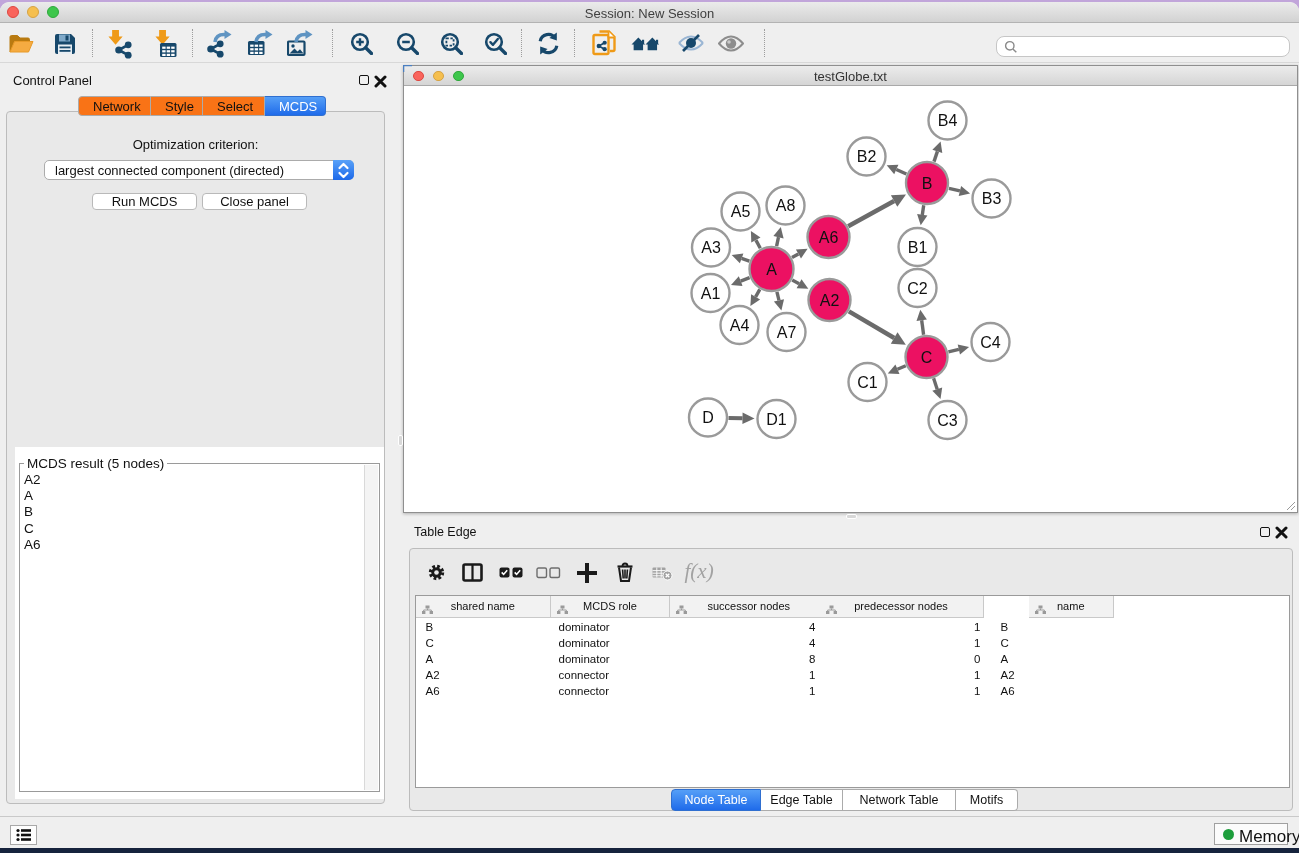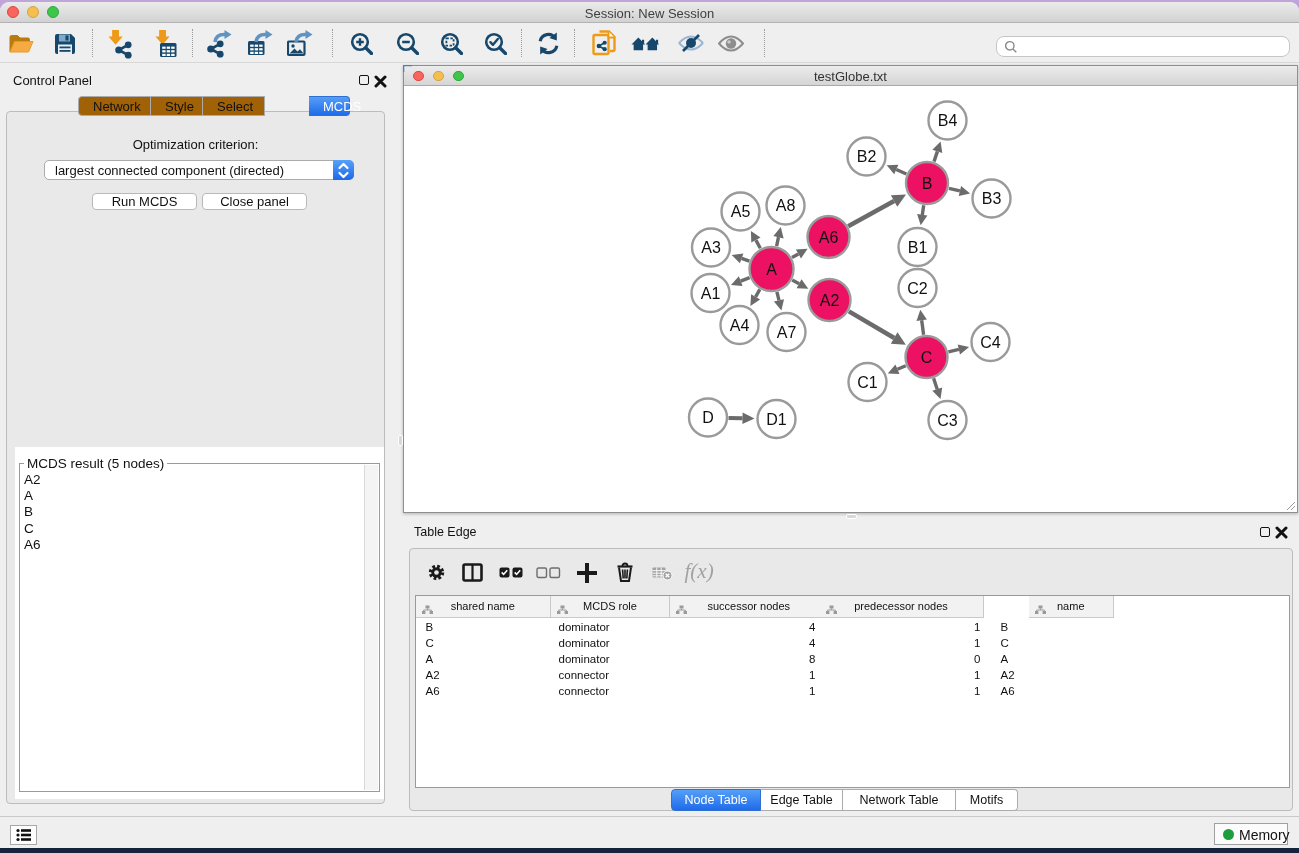--- a/index.html
+++ b/index.html
@@ -21,21 +21,21 @@
 .tsep { position:absolute; top:5px; height:28px; width:0; border-left:1px dotted #9d9d9d; }
 .ticon { position:absolute; top:7px; }
 
 
 #main { position:absolute; left:0; top:62px; width:1299px; height:753px; background:#efefef; }
 
 
 #cp-title { position:absolute; left:13px; top:9px; font-size:13px; color:#111; }
 .winbtn-sq { position:absolute; width:10px; height:10px; border:1.6px solid #111; border-radius:2px; background:transparent; }
 #cp-tabs { position:absolute; left:78px; top:32px; height:20px; display:flex; z-index:5; }
-.tab { height:20px; line-height:19px; font-size:13px; color:#111; background:#a16207; border:1px solid #ababab; border-left:none; padding:0 14px; text-align:center; }
+.tab { height:20px; line-height:19px; font-size:13px; color:#111; background:#f97316; border:1px solid #ababab; border-left:none; padding:0 14px; text-align:center; }
 .tab.first { border-left:1px solid #ababab; border-radius:4px 0 0 4px; }
 .tab.last { border-radius:0 4px 4px 0; }
 .tab.sel { background:linear-gradient(#559ff7,#1f6bea); color:#fff; border-color:#2f6fd0; }
 #cp-box { position:absolute; left:6px; top:47px; width:379px; height:693px; background:#e9e9e9; border:1px solid #bcbcbc; border-radius:4px; }
 #cp-label { position:absolute; left:0; width:100%; top:25px; text-align:center; font-size:13px; color:#111; }
 #cp-combo { position:absolute; left:37px; top:48px; width:310px; height:20px; background:#fff; border:1px solid #ababab; border-radius:5px; font-size:13px; color:#111; line-height:20px; padding-left:10px; }
 #cp-combo .step { position:absolute; right:-1px; top:-1px; width:21px; height:20px; background:linear-gradient(#58a1f8,#1d69e9); border-radius:0 5px 5px 0; }
 .btn { position:absolute; height:17px; background:#fff; border:1px solid #b9b9b9; border-radius:4px; font-size:13px; color:#111; text-align:center; line-height:16px; }
 #mcds-white { position:absolute; left:8px; top:335px; width:369px; height:352px; background:#fff; }
 #mcds-fs { position:absolute; left:12px; top:351px; width:361px; height:329px; border:1px solid #9a9a9a; background:#fff; }
@@ -62,21 +62,21 @@
 .td { position:absolute; font-size:11.5px; color:#111; height:16px; line-height:16px; }
 #tp-tabs { position:absolute; left:268px; top:270px; height:22px; display:flex; }
 .tab2 { height:22px; line-height:21px; font-size:12.5px; color:#111; background:#fff; border:1px solid #ababab; border-left:none; padding:0 12px; }
 .tab2.first { border-left:1px solid #ababab; border-radius:4px 0 0 4px; }
 .tab2.last { border-radius:0 4px 4px 0; }
 .tab2.sel { background:linear-gradient(#559ff7,#1f6bea); color:#fff; border-color:#2f6fd0; }
 
 
 #statusbar { position:absolute; left:0; top:813.5px; width:1299px; height:32.5px; background:#efefef; border-top:1px solid #c9c9c9; }
 #sb-listbtn { position:absolute; left:10px; top:8px; width:27px; height:20px; background:#fdfdfd; border:1px solid #a8a8a8; }
-#sb-mem { position:absolute; right:11px; top:6.5px; width:74px; height:22px; background:#fbfbfb; border:1px solid #a0a0a0; font-size:14px; color:#111; }
+#sb-mem { position:absolute; right:11px; top:6.5px; width:74px; height:22px; background:#fbfbfb; border:1px solid #a0a0a0; font-size:17px; color:#111; }
 #sb-mem .dot { position:absolute; left:8px; top:5px; width:11px; height:11px; border-radius:50%; background:#1d9e3c; }
 #sb-mem .txt { position:absolute; left:24px; top:3px; }
 
 
 .gripv { position:absolute; width:5px; height:11px; background:#d8d8d8; border:1px solid #fff; border-radius:2px; }
 .griph { position:absolute; width:11px; height:5px; background:#d8d8d8; border:1px solid #fff; border-radius:2px; }
 
 
 #search { position:absolute; left:996px; top:11.5px; width:294px; height:21px; background:#fff; border:1px solid #c6c6c6; border-radius:8px; }
 </style>
@@ -255,21 +255,21 @@
 
     <div id="cp-title">Control Panel</div>
     <div class="winbtn-sq" style="left:359px; top:11px;"></div>
     <svg style="position:absolute; left:374px; top:11px;" width="13" height="13" viewBox="0 0 13 13">
         <path d="M2 2 L11 11 M11 2 L2 11" stroke="#111" stroke-width="3" stroke-linecap="round"></path>
       </svg>
     <div id="cp-tabs">
       <div class="tab first" style="width:73px;">Network</div>
       <div class="tab" style="width:52px;">Style</div>
       <div class="tab" style="width:62px;">Select</div>
-      <div class="tab last sel" style="width:41px;margin-left:44px;">MCDS</div>
+      <div class="tab last sel" style="width:61px;">MCDS</div>
     </div>
     <div id="cp-box">
       <div id="cp-label">Optimization criterion:</div>
       <div id="cp-combo">largest connected component (directed)
         <div class="step">
           <svg width="21" height="21" viewBox="0 0 21 21">
               <path d="M6.5 8 L10.5 4 L14.5 8" fill="none" stroke="#fff" stroke-width="2.2" stroke-linejoin="round" stroke-linecap="round"></path>
               <path d="M6.5 13 L10.5 17 L14.5 13" fill="none" stroke="#fff" stroke-width="2.2" stroke-linejoin="round" stroke-linecap="round"></path>
             </svg>
         </div>

